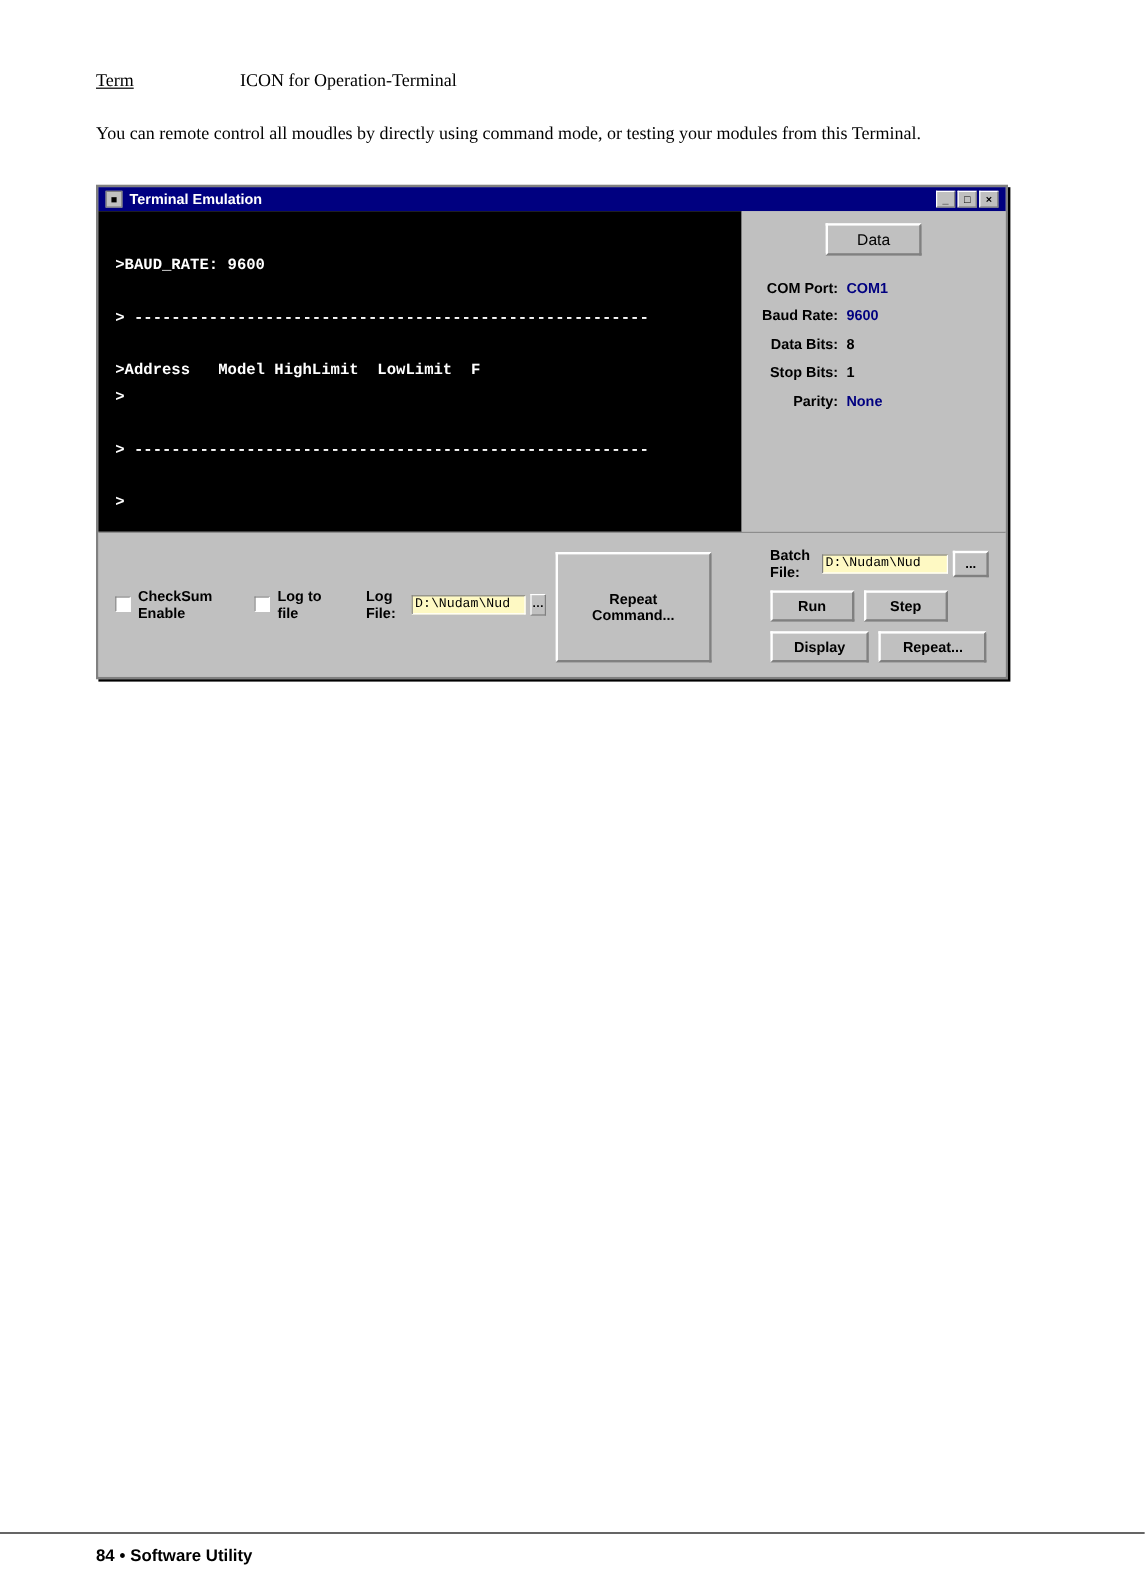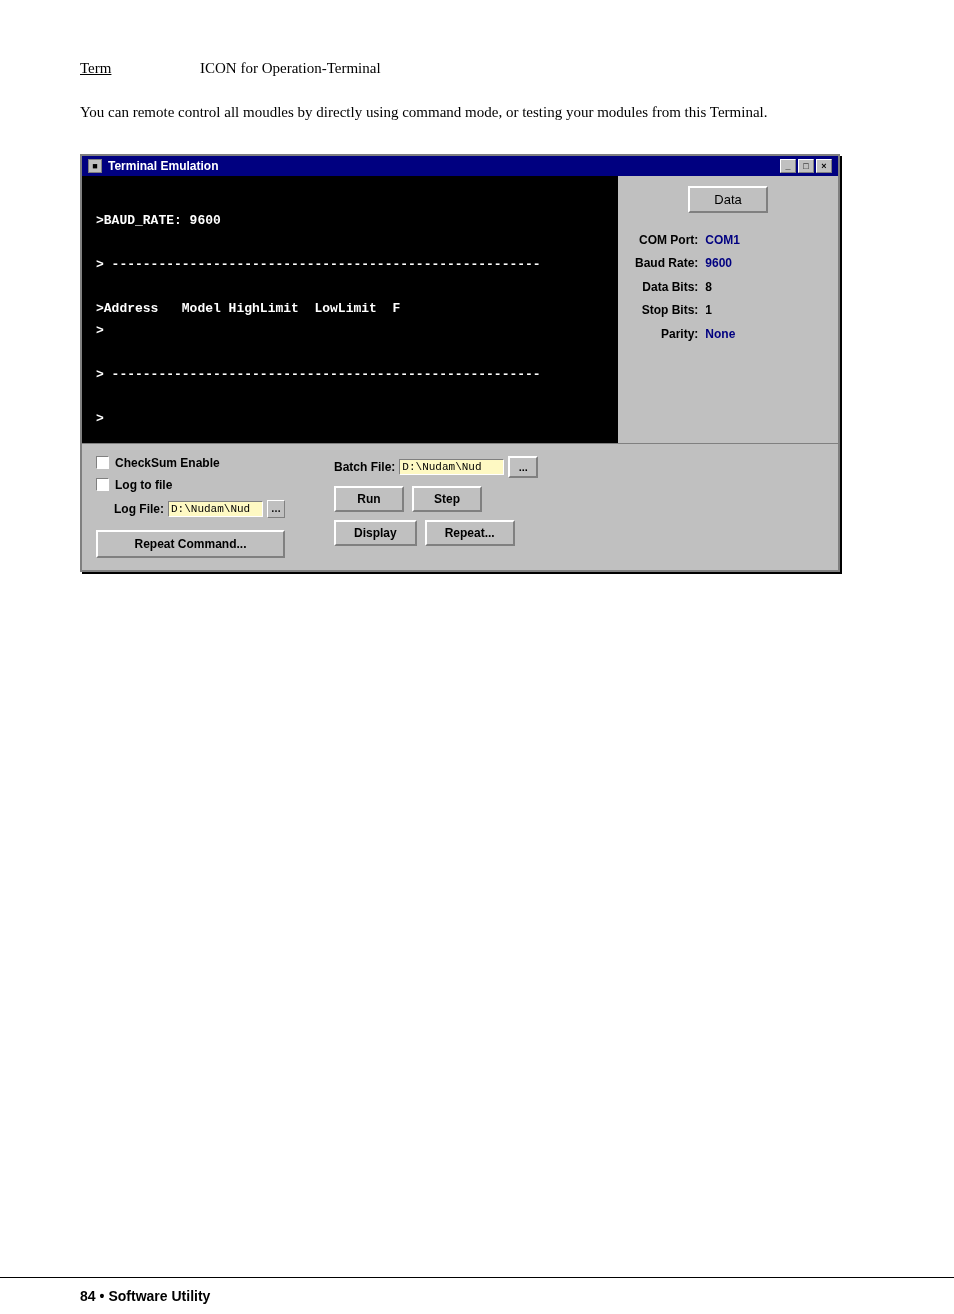--- a/index.html
+++ b/index.html
@@ -188,21 +188,21 @@
     .control-panel {
       background: #c0c0c0;
       border-top: 1px solid #808080;
       padding: 12px 14px;
       display: flex;
       gap: 20px;
     }
 
     .control-left {
       display: flex;
-      flex-direction: column;
+      flex-direction: row;
       gap: 8px;
     }
 
     .checkbox-row {
       display: flex;
       align-items: center;
       gap: 6px;
       font-family: Arial, sans-serif;
       font-size: 12px;
       font-weight: bold;

